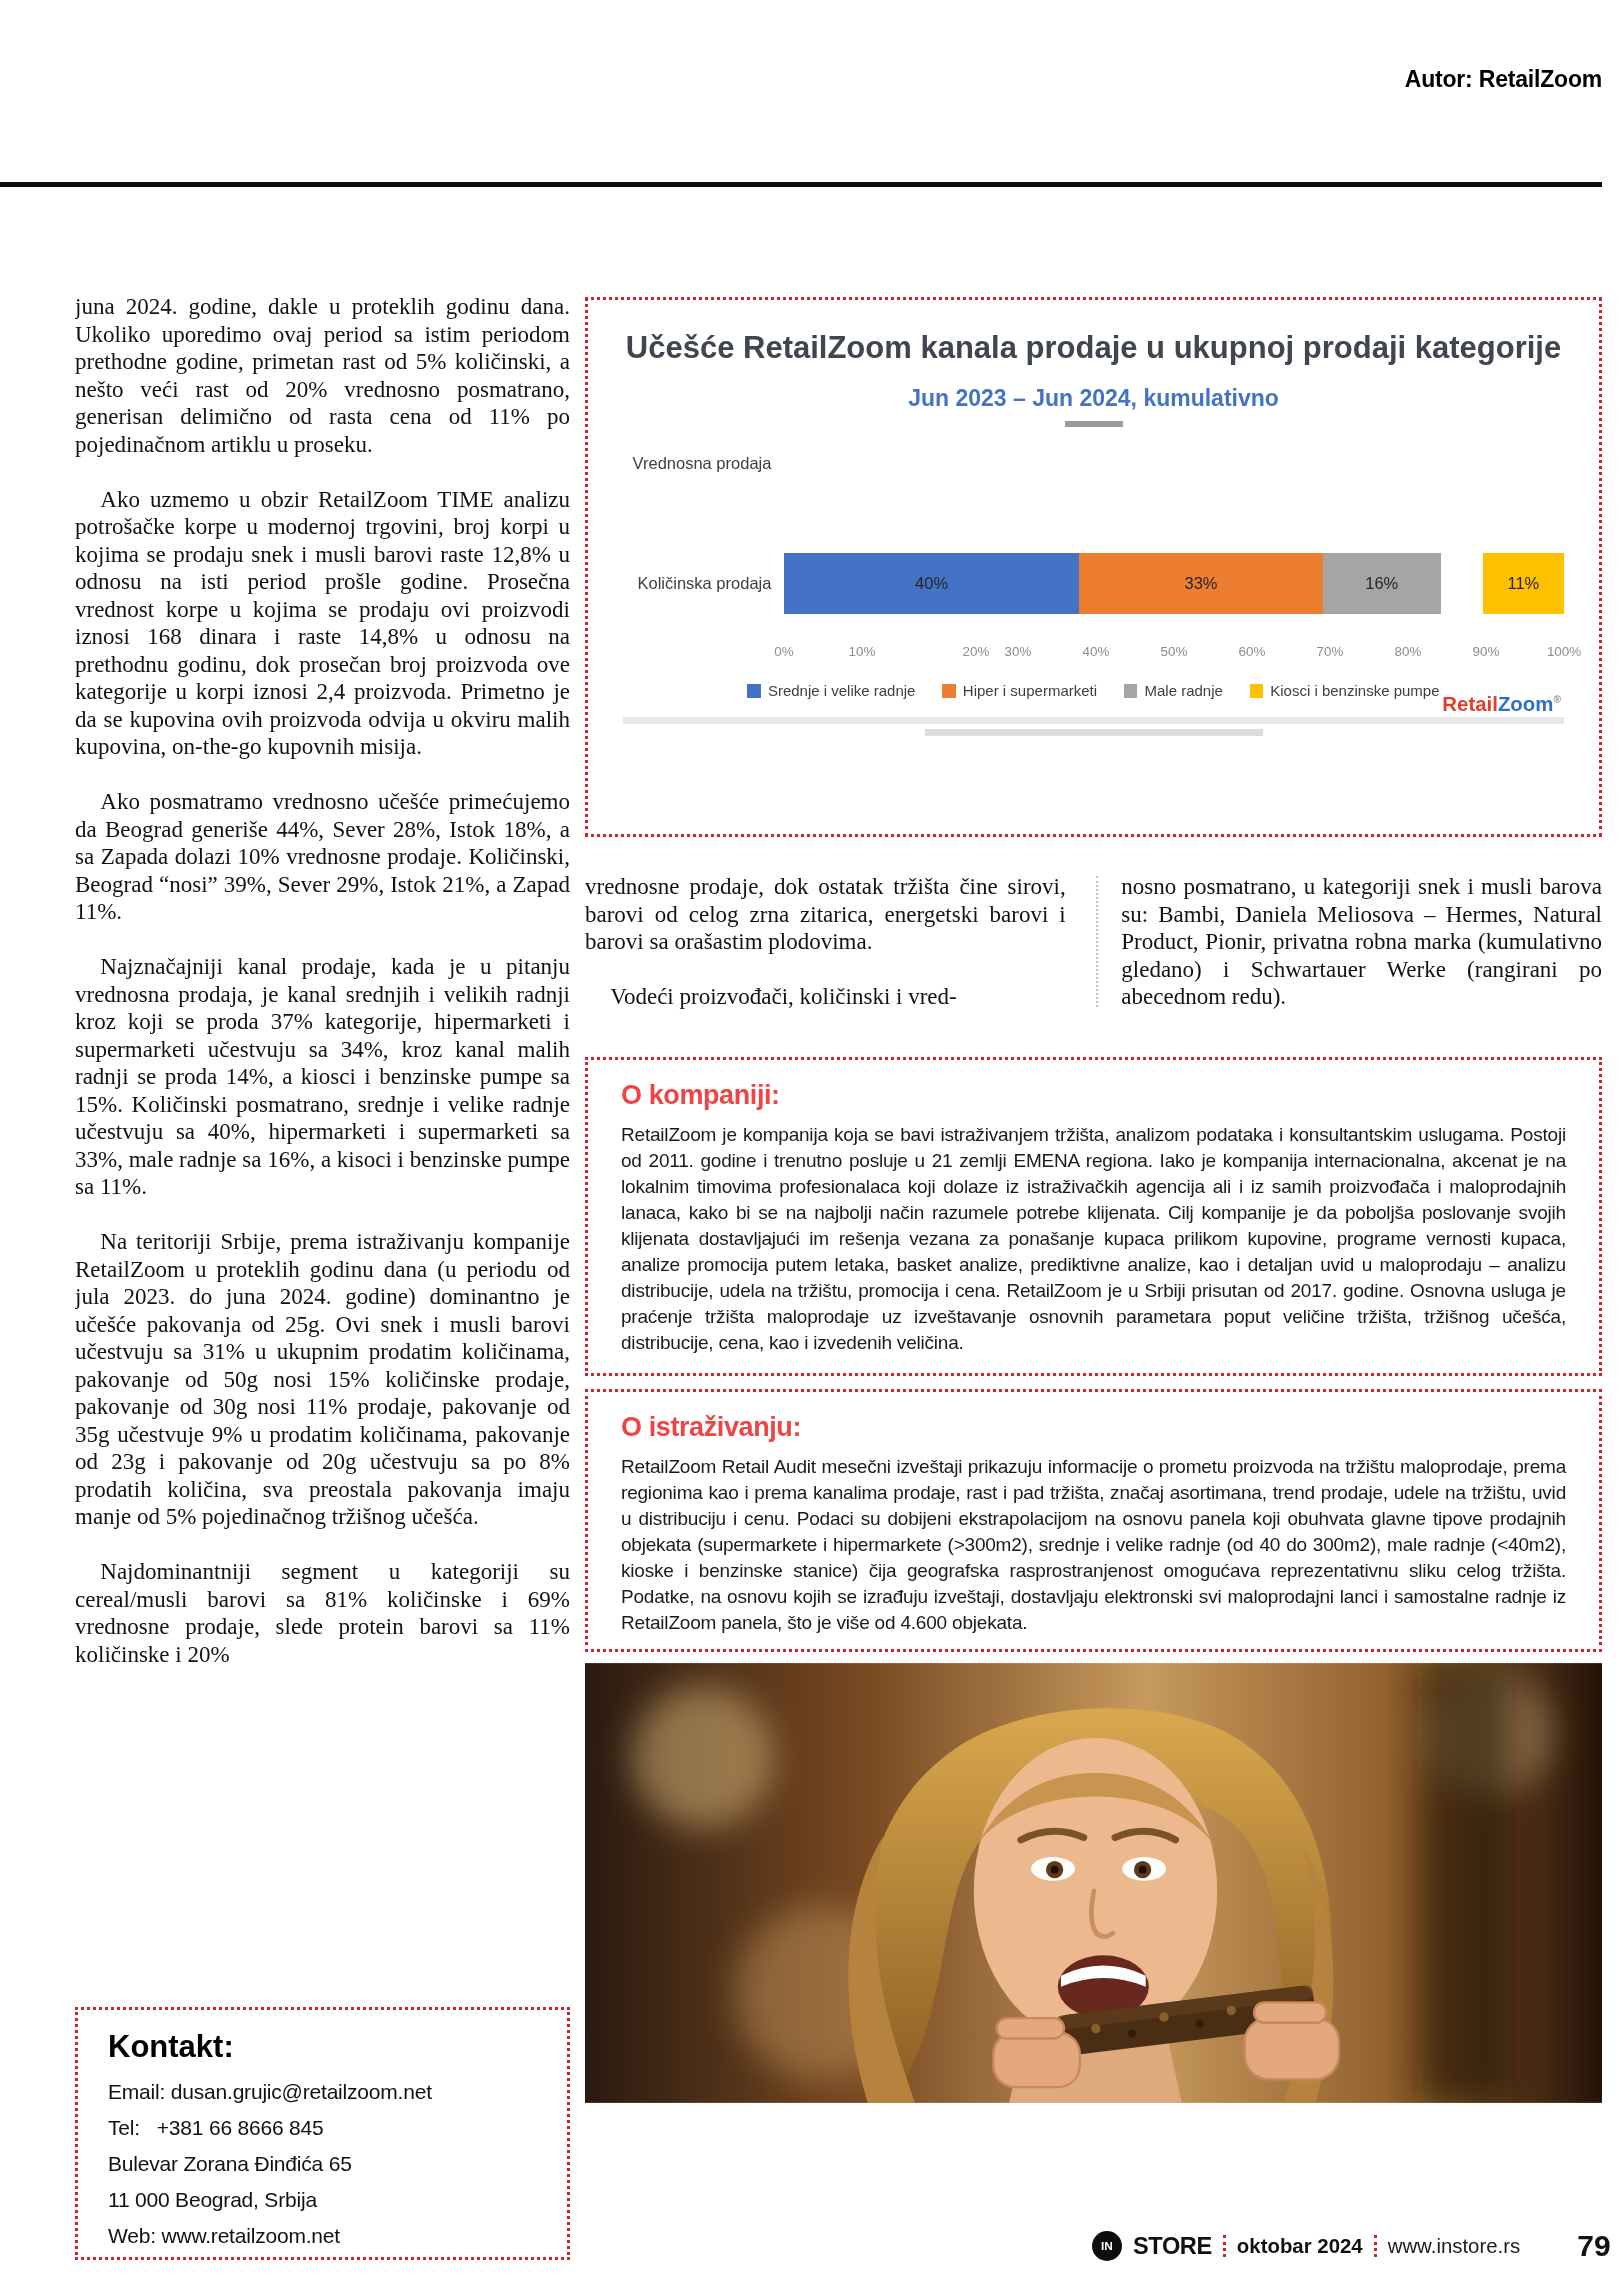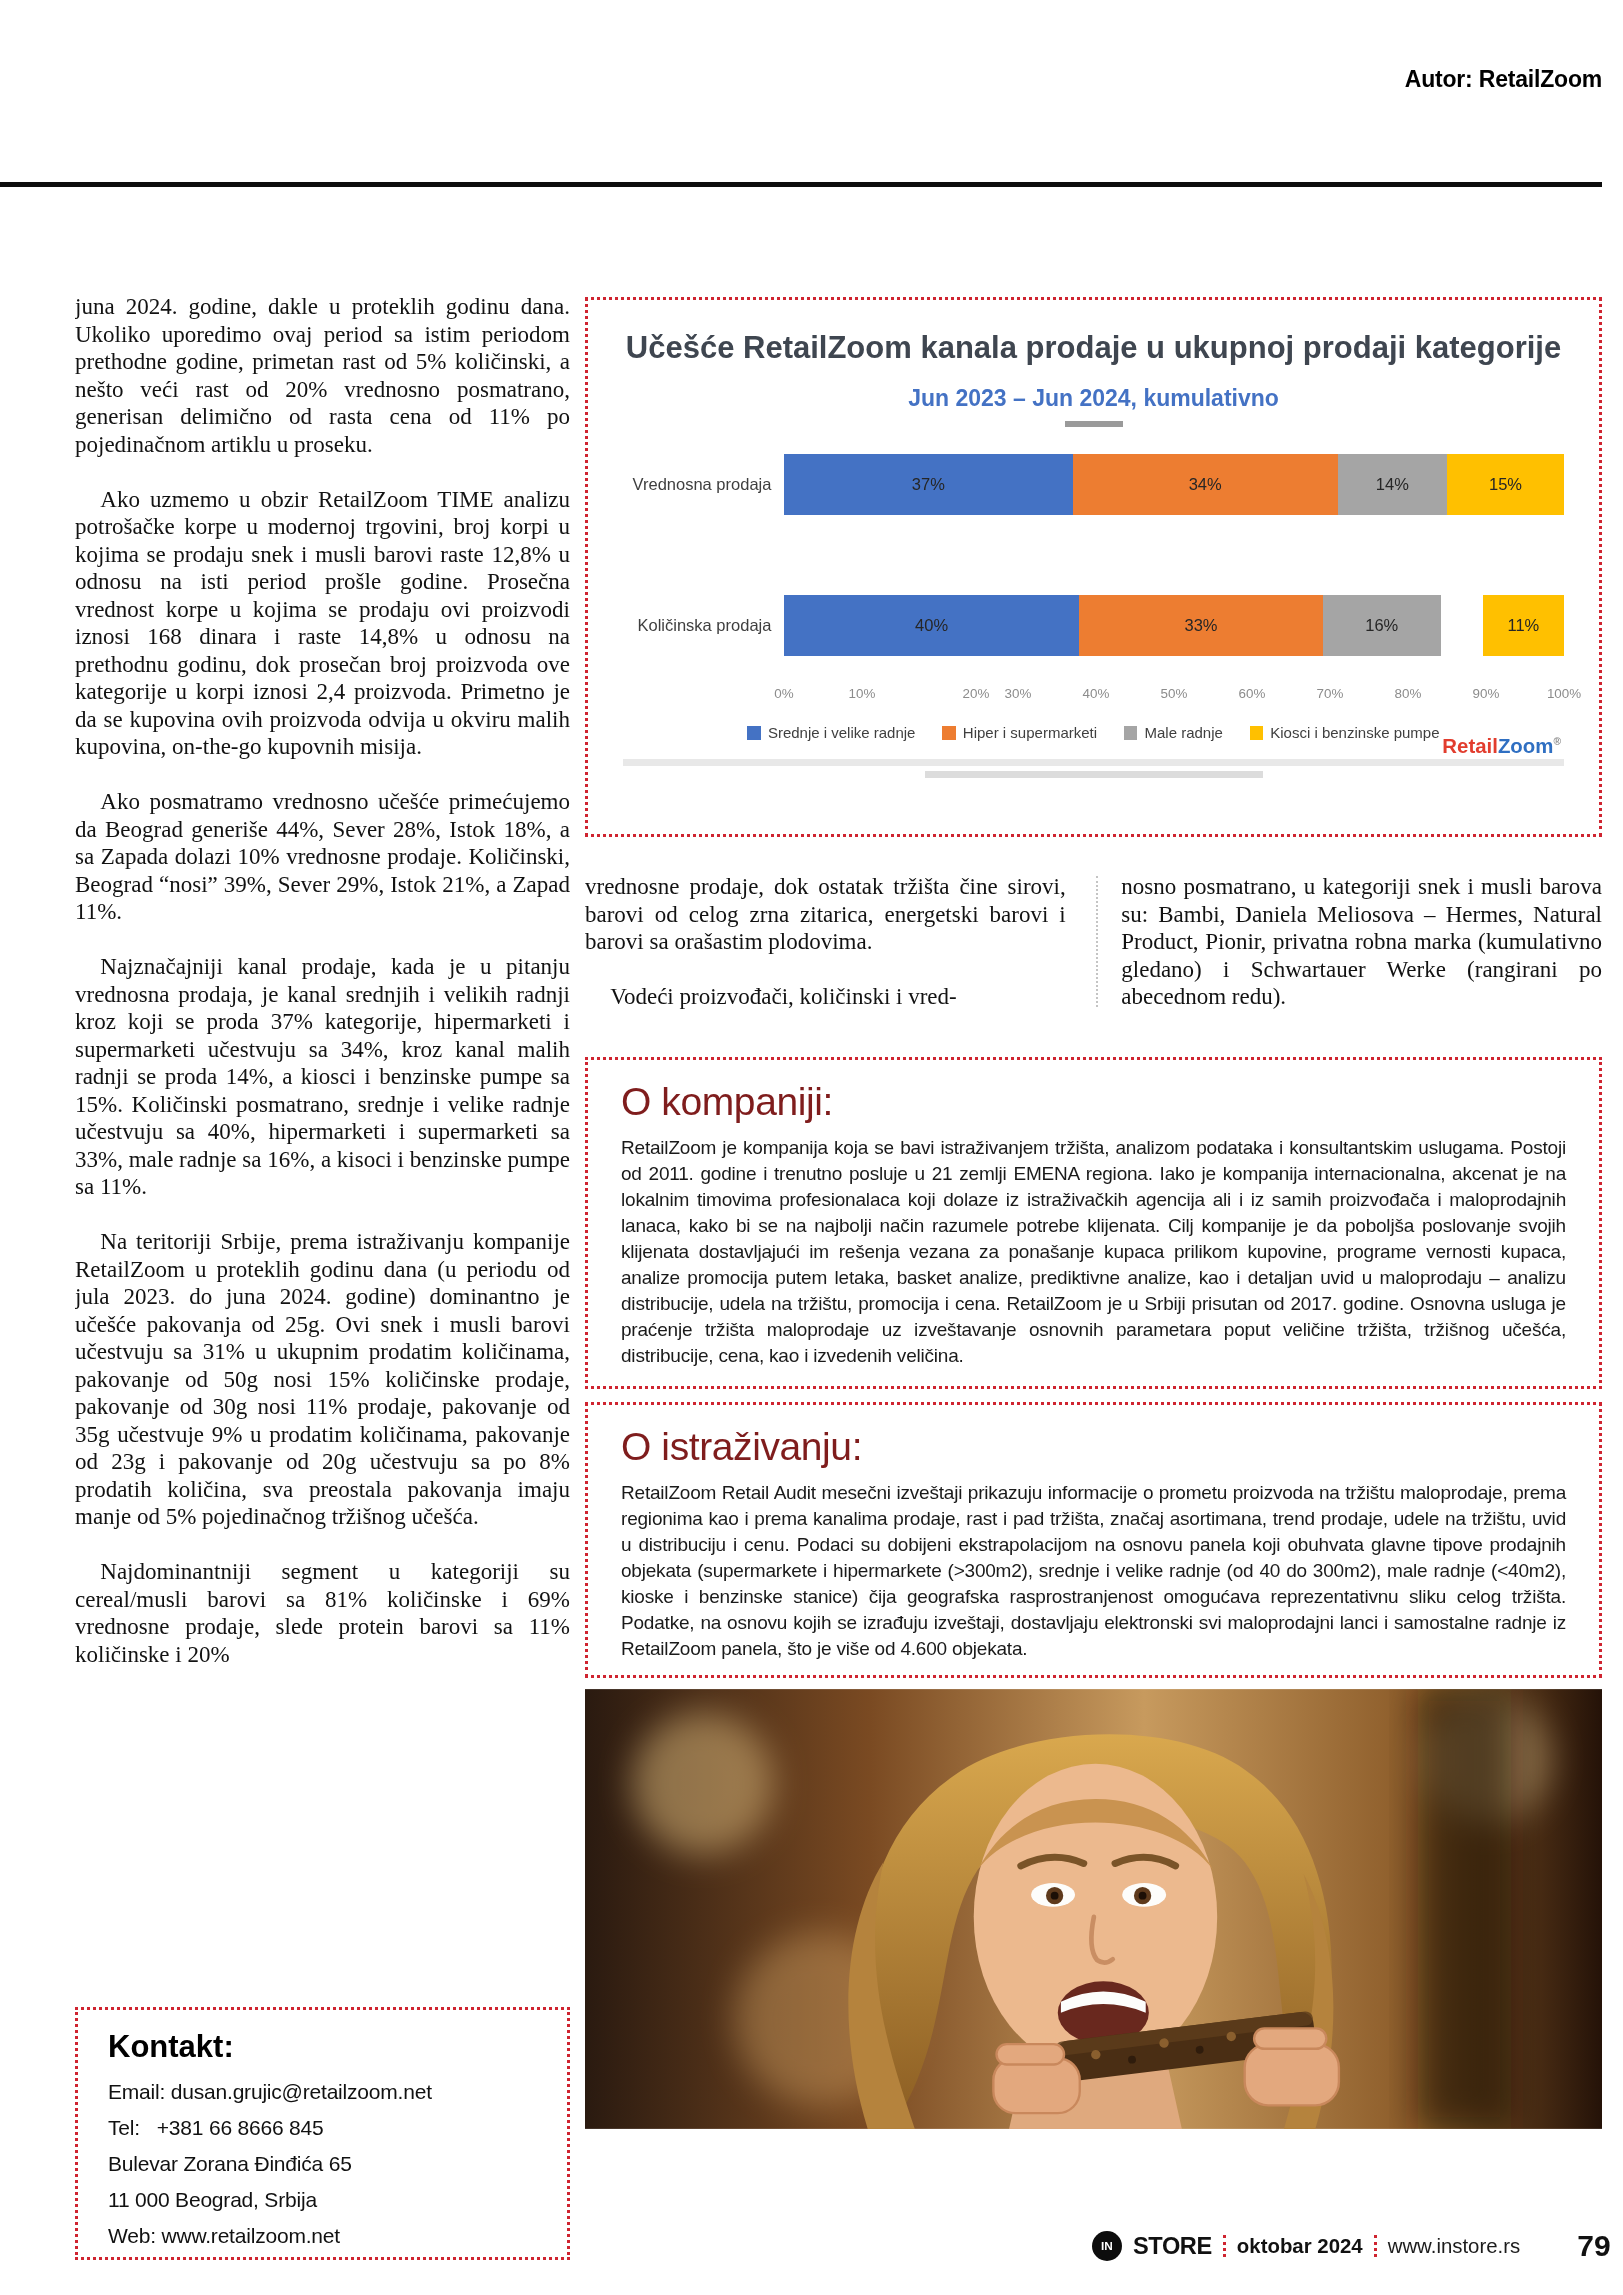--- a/index.html
+++ b/index.html
@@ -51,21 +51,21 @@
   .chart-source-note{margin:5.5px auto 0;width:338px;height:6.3px;background:#dcdcdc;}
 
   
   .mid-cols{display:flex;margin-top:36px;}
   .mid-col{width:481px;}
   .mid-divider{border-left:2.4px dotted #c4c4c4;margin:3.1px 23.6px 3.1px 30px;}
 
   
   .info-box{margin-top:46px;padding:20.4px 33px 17.3px;}
   .info-box.tight{margin-top:12.6px;padding-bottom:12.6px;}
-  .box-title{font-size:39px;font-weight:normal;color:#7f1d1d;letter-spacing:-0.4px;}
+  .box-title{font-size:27px;font-weight:bold;color:#ef4444;letter-spacing:-0.4px;}
   .box-body{margin-top:11px;font-size:19px;line-height:26px;letter-spacing:-0.2px;
             text-align:justify;color:#1a1a1a;}
 
   
   .photo{margin-top:11px;width:1017px;height:440px;overflow:hidden;}
   .photo svg{display:block;}
 
   
   .kontakt{position:absolute;left:75px;top:2007px;width:495px;height:253px;
            padding:19px 30px;box-sizing:border-box;}
@@ -104,26 +104,20 @@
 
   <div class="right-region">
 
     <div class="box chart-box">
       <div class="chart-title">Učešće RetailZoom kanala prodaje u ukupnoj prodaji kategorije</div>
       <div class="chart-subtitle">Jun 2023 – Jun 2024, kumulativno</div>
       <div class="chart-underline"></div>
       <div class="chart-rows">
           <div class="chart-row">
             <div class="bar-label">Vrednosna prodaja</div>
-            <div class="bar-track">
-              <div class="bar-seg" style="width: 37%; background: rgb(68, 114, 196);">37%</div>
-              <div class="bar-seg" style="width: 34%; background: rgb(237, 125, 49);">34%</div>
-              <div class="bar-seg" style="width: 14%; background: rgb(165, 165, 165);">14%</div>
-              <div class="bar-seg" style="width: 15%; background: rgb(255, 192, 0);">15%</div>
-            </div>
           </div>
           <div class="chart-row">
             <div class="bar-label">Količinska prodaja</div>
             <div class="bar-track">
               <div class="bar-seg" style="width: 40%; background: rgb(68, 114, 196);">40%</div>
               <div class="bar-seg" style="width: 33%; background: rgb(237, 125, 49);">33%</div>
               <div class="bar-seg" style="width: 16%; background: rgb(165, 165, 165);">16%</div>
               <div class="bar-seg" style="width: 11%; background: rgb(255, 192, 0); margin-left: 42px;">11%</div>
             </div>
           </div>

